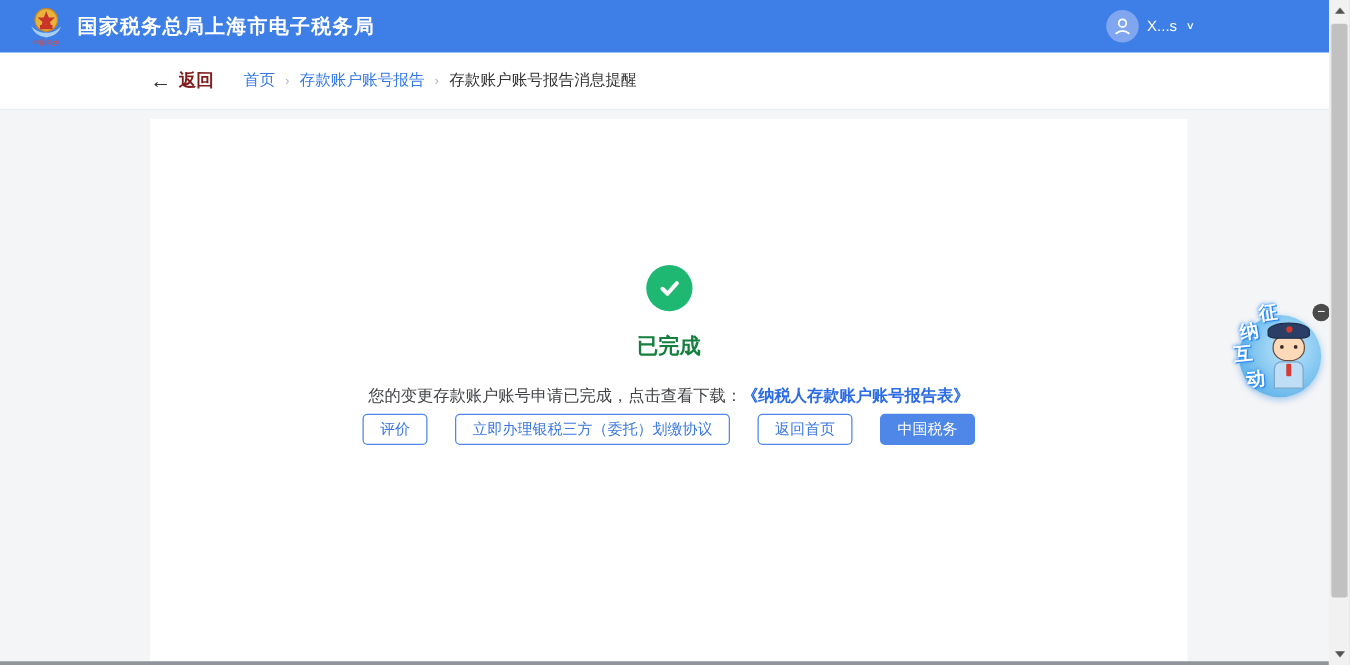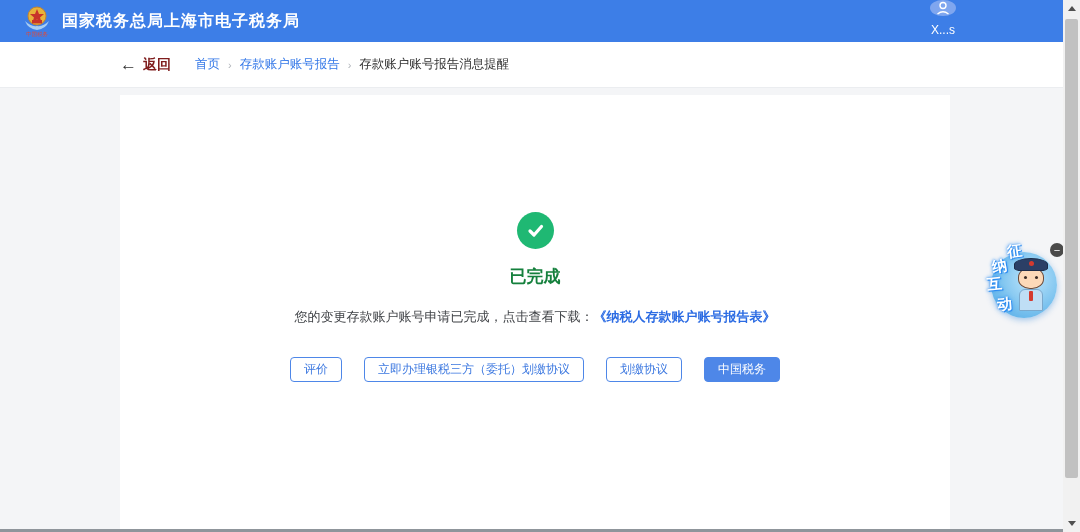--- a/index.html
+++ b/index.html
@@ -5,21 +5,21 @@
   * { margin:0; padding:0; box-sizing:border-box; }
   html,body { width:1080px; height:532px; overflow:hidden;
     font-family:"Liberation Sans","DejaVu Sans",sans-serif; background:#f4f5f7; }
 
   
   .header { height:42px; background:#3d7ee7; display:flex; 
     justify-content:space-between; padding:0 14px 0 22px; position:relative; z-index:5; }
   .header-left { display:flex; align-items:center; gap:10px; }
   .logo { width:30px; height:32px; display:block; }
   .header-title { color:#ffffff; font-size:16px; font-weight:bold; letter-spacing:1px; }
-  .header-right { display:flex; align-items:center; gap:7px; margin-right:110px;flex-direction:column; }
+  .header-right { display:flex; align-items:center; gap:7px; margin-right:110px; }
   .avatar { width:26px; height:26px; border-radius:50%; background:#7fa6ef;
     display:flex; align-items:center; justify-content:center; }
   .user-name { color:#ffffff; font-size:12px; }
   .chevron { color:#ffffff; font-size:10px; transform:scaleY(.8); }
 
   
   .subbar { height:46px; background:#ffffff; border-bottom:1px solid #ebedf0;
     display:flex; align-items:center; padding-left:120px; gap:24px; }
   .back { display:flex; align-items:center; gap:6px; cursor:pointer; }
   .back-arrow { font-size:17px; color:#333; line-height:1; }
@@ -32,21 +32,21 @@
   
   .main { height:444px; background:#f4f5f7; position:relative; }
   .card { position:absolute; left:120px; top:7px; width:830px; height:437px;
     background:#ffffff; }
   .result { padding-top:117px; display:flex; flex-direction:column; align-items:center; }
   .check-circle { width:37px; height:37px; border-radius:50%; background:#1fb873;
     display:flex; align-items:center; justify-content:center; }
   .status-title { margin-top:16px; font-size:17px; font-weight:bold; color:#15803d; }
   .message { margin-top:20px; font-size:13px; color:#404347; }
   .download-link { color:#2b6be3; font-weight:bold; cursor:pointer; }
-  .btn-row { margin-top:31px; display:flex; align-items:center; gap:22px; }
+  .btn-row { margin-top:5px; display:flex; align-items:center; gap:22px; }
   .btn { height:25px; padding:0 13px; font-size:12px; border-radius:4px;
     background:#ffffff; border:1px solid #4e87e8; color:#3c78e0; cursor:pointer;
     display:flex; align-items:center; font-family:inherit; }
   .btn.primary { background:#4e87e8; color:#ffffff; }
 
   
   .assistant { position:fixed; left:985px; top:240px; width:80px; height:85px; z-index:20; }
   .assistant-bubble { position:absolute; left:6px; top:12px; width:66px; height:66px;
     border-radius:50%;
     background:radial-gradient(circle at 60% 40%, #bfe6fb 0%, #7cc3ef 55%, #49a4e4 100%);
@@ -138,21 +138,21 @@
       <div class="check-circle">
         <svg width="21" height="21" viewBox="0 0 21 21">
           <polyline points="5,11 9,15 16.5,6.5" fill="none" stroke="#ffffff" stroke-width="3.2" stroke-linecap="round" stroke-linejoin="round"></polyline>
         </svg>
       </div>
       <div class="status-title">已完成</div>
       <div class="message"><span>您的变更存款账户账号申请已完成，点击查看下载：</span><span class="download-link">《纳税人存款账户账号报告表》</span></div>
       <div class="btn-row">
         <button class="btn">评价</button>
         <button class="btn">立即办理银税三方（委托）划缴协议</button>
-        <button class="btn">划缴协议</button>
+        <button class="btn">返回首页</button>
         <button class="btn primary">中国税务</button>
       </div>
     </div>
   </div>
 </div>
 
 <div class="assistant">
   <div class="assistant-bubble">
     <div class="mascot-head"></div>
     <div class="mascot-hat"></div>

